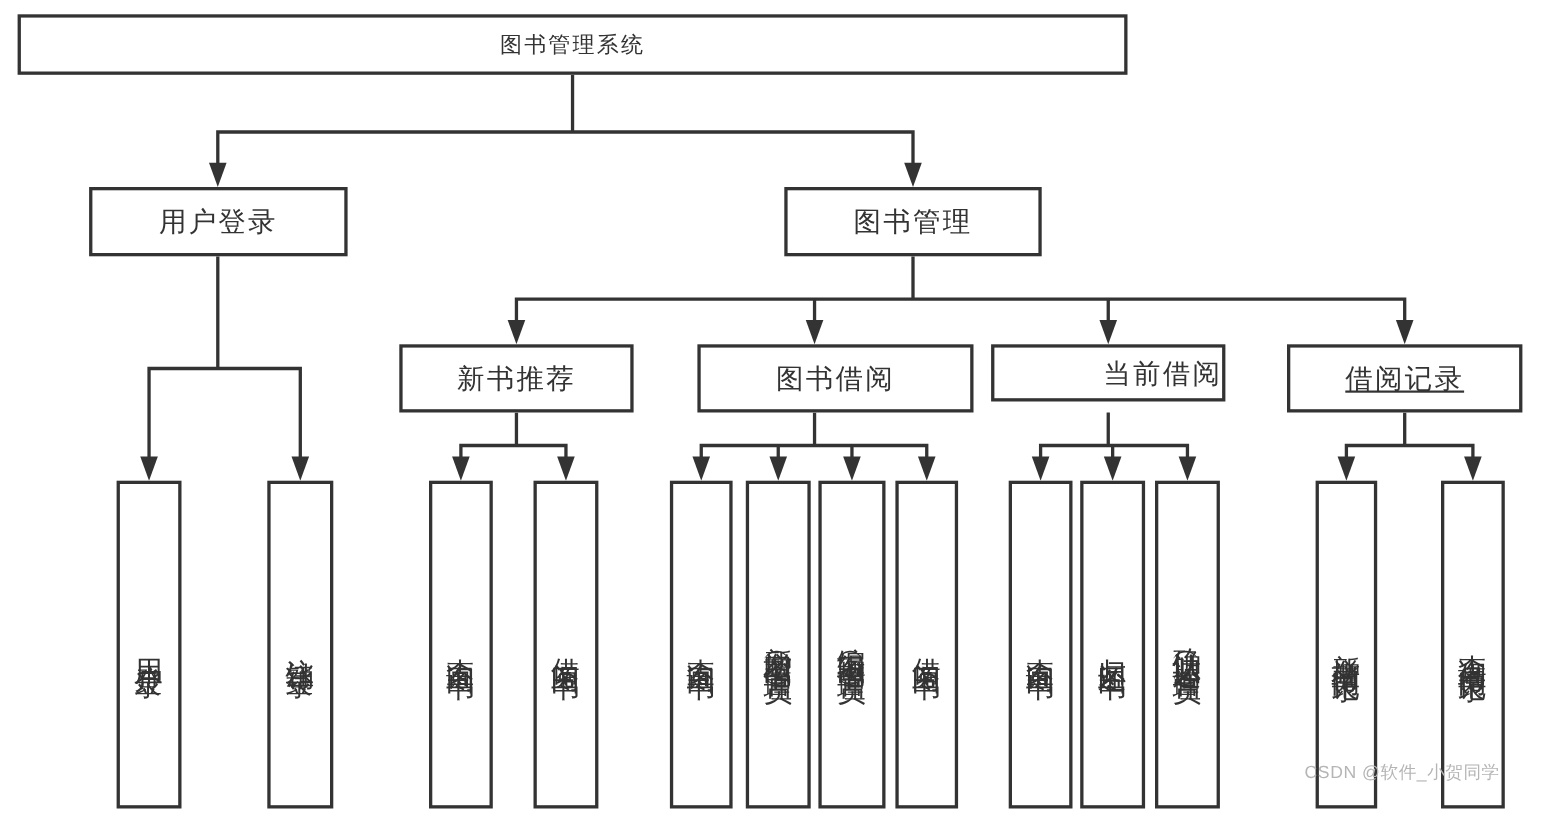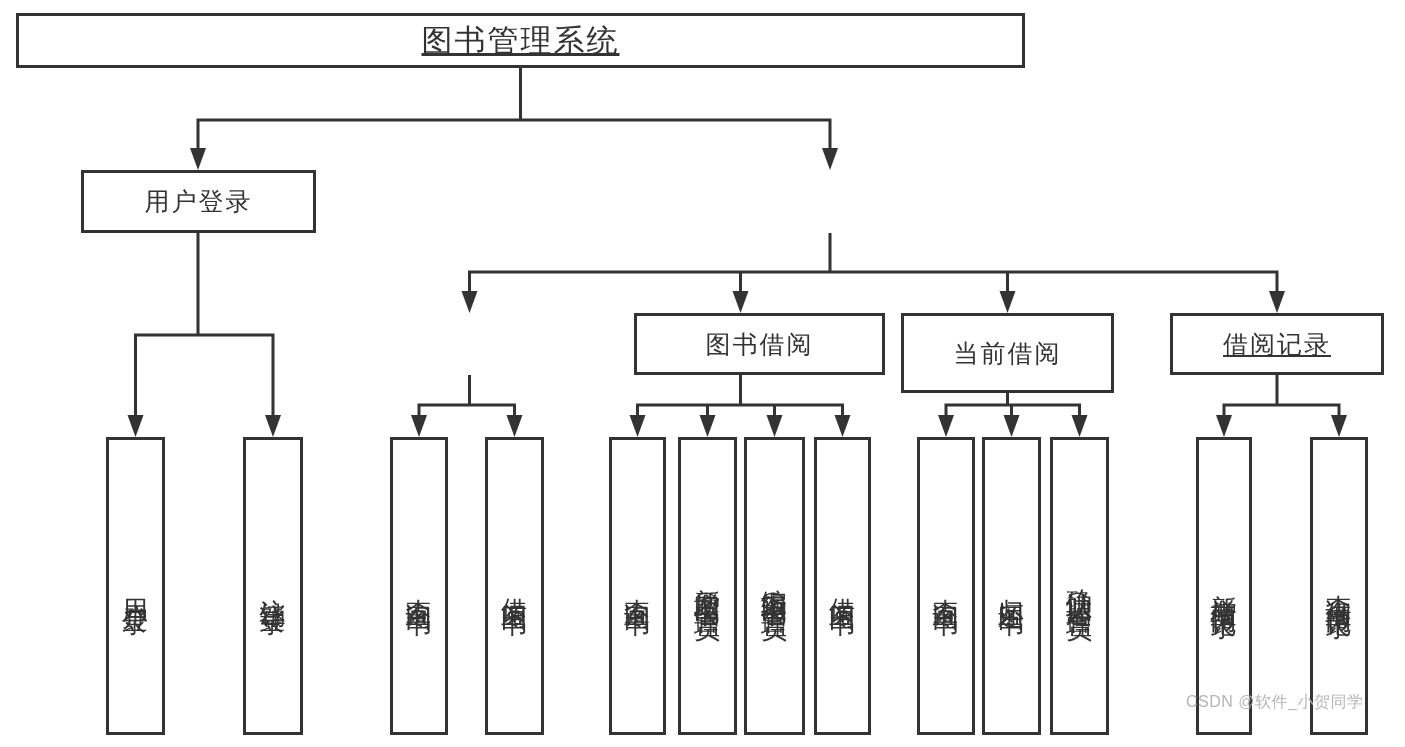--- a/index.html
+++ b/index.html
@@ -35,21 +35,21 @@
     justify-content: center;
     color: var(--text);
     z-index: 2;
   }
   .h-node span {
     font-size: 25px;
     letter-spacing: 2px;
     white-space: nowrap;
     color: var(--text);
   }
-  .root-node span { font-size: 31px; text-decoration: underline; }
+  .root-node span { font-size: 20px; }
   .leaf span {
     writing-mode: vertical-rl;
     text-orientation: mixed;
     font-size: 26px;
     letter-spacing: 4px;
     line-height: 1;
     white-space: nowrap;
     color: var(--text);
   }
   .watermark {
@@ -111,25 +111,31 @@
     </g>
   </svg>
 
   <div class="node h-node root-node" style="left:16px; top:13px; width:1009px; height:55px;">
     <span>图书管理系统</span>
   </div>
 
   <div class="node h-node" style="left:81px; top:170px; width:235px; height:63px;">
     <span>用户登录</span>
   </div>
+  <div class="node h-node" style="left:713px; top:170px; width:234px; height:63px;">
+    <span>图书管理</span>
+  </div>
 
+  <div class="node h-node" style="left:363px; top:313px; width:213px; height:62px;">
+    <span>新书推荐</span>
+  </div>
   <div class="node h-node" style="left:634px; top:313px; width:251px; height:62px;">
     <span>图书借阅</span>
   </div>
-  <div class="node h-node" style="left:901px; top:313px; width:213px; height:80px;">
+  <div class="node h-node" style="left:901px; top:313px; width:213px; height:52px;justify-content:flex-end;">
     <span>当前借阅</span>
   </div>
   <div class="node h-node" style="left:1170px; top:313px; width:214px; height:62px;text-decoration:underline;">
     <span>借阅记录</span>
   </div>
 
   <div class="node leaf" style="left:106px; top:437px; width:59px; height:298px;">
     <span>用户登录</span>
   </div>
   <div class="node leaf" style="left:243px; top:437px; width:60px; height:298px;">

